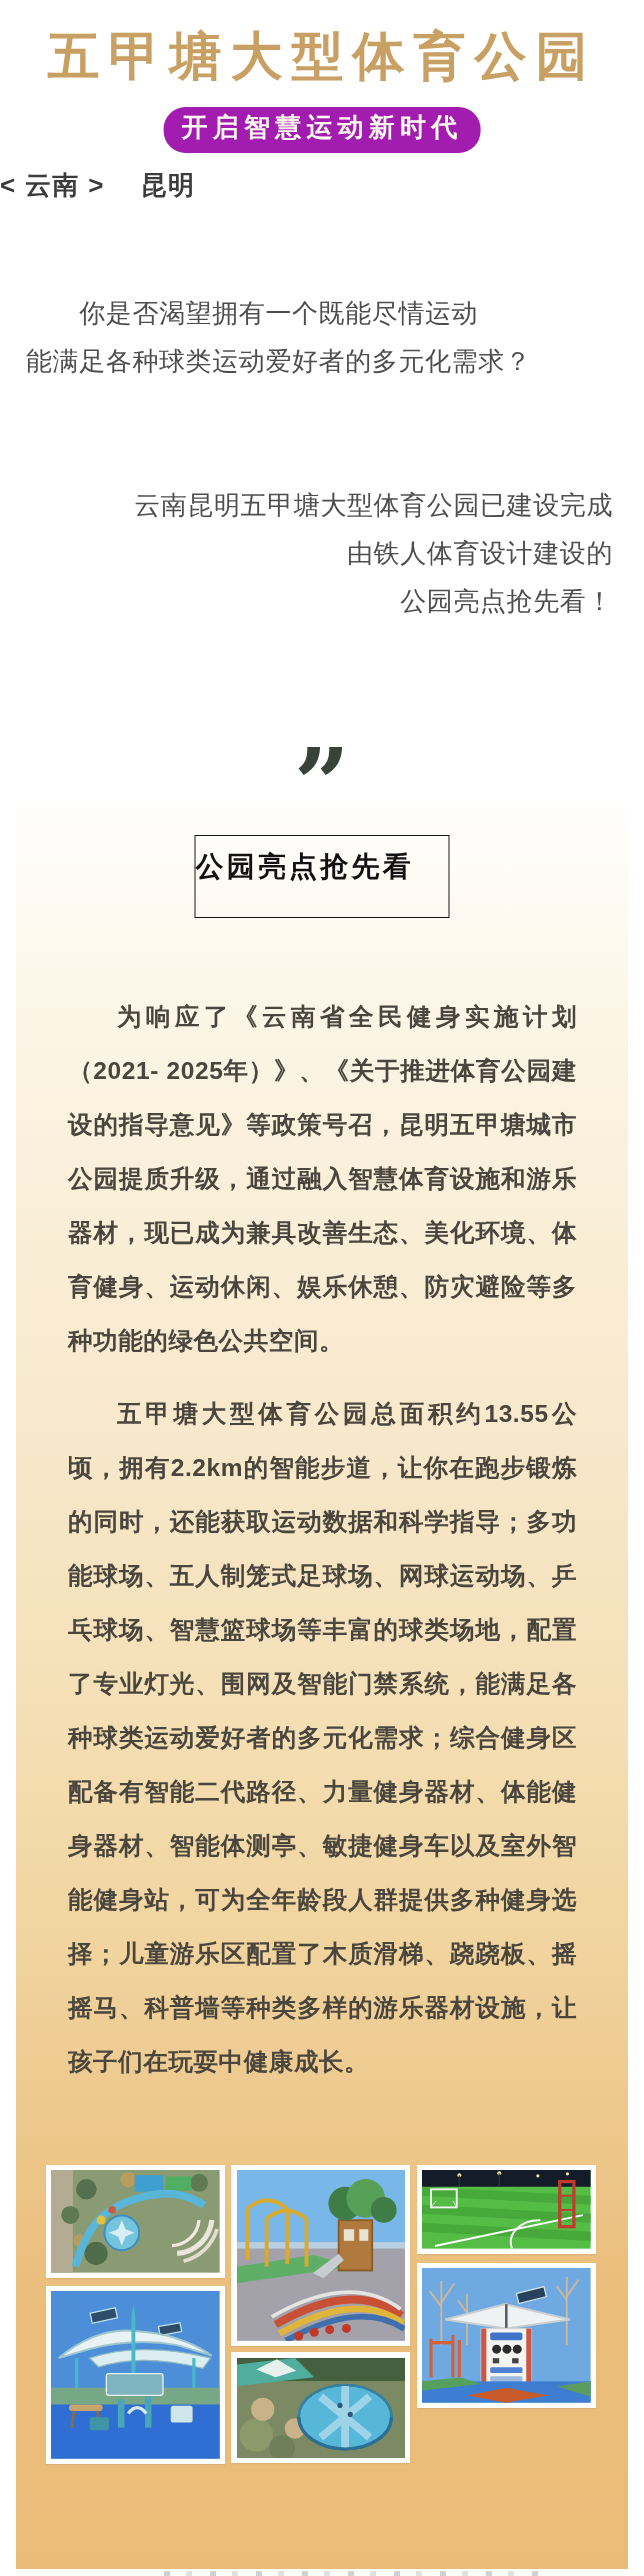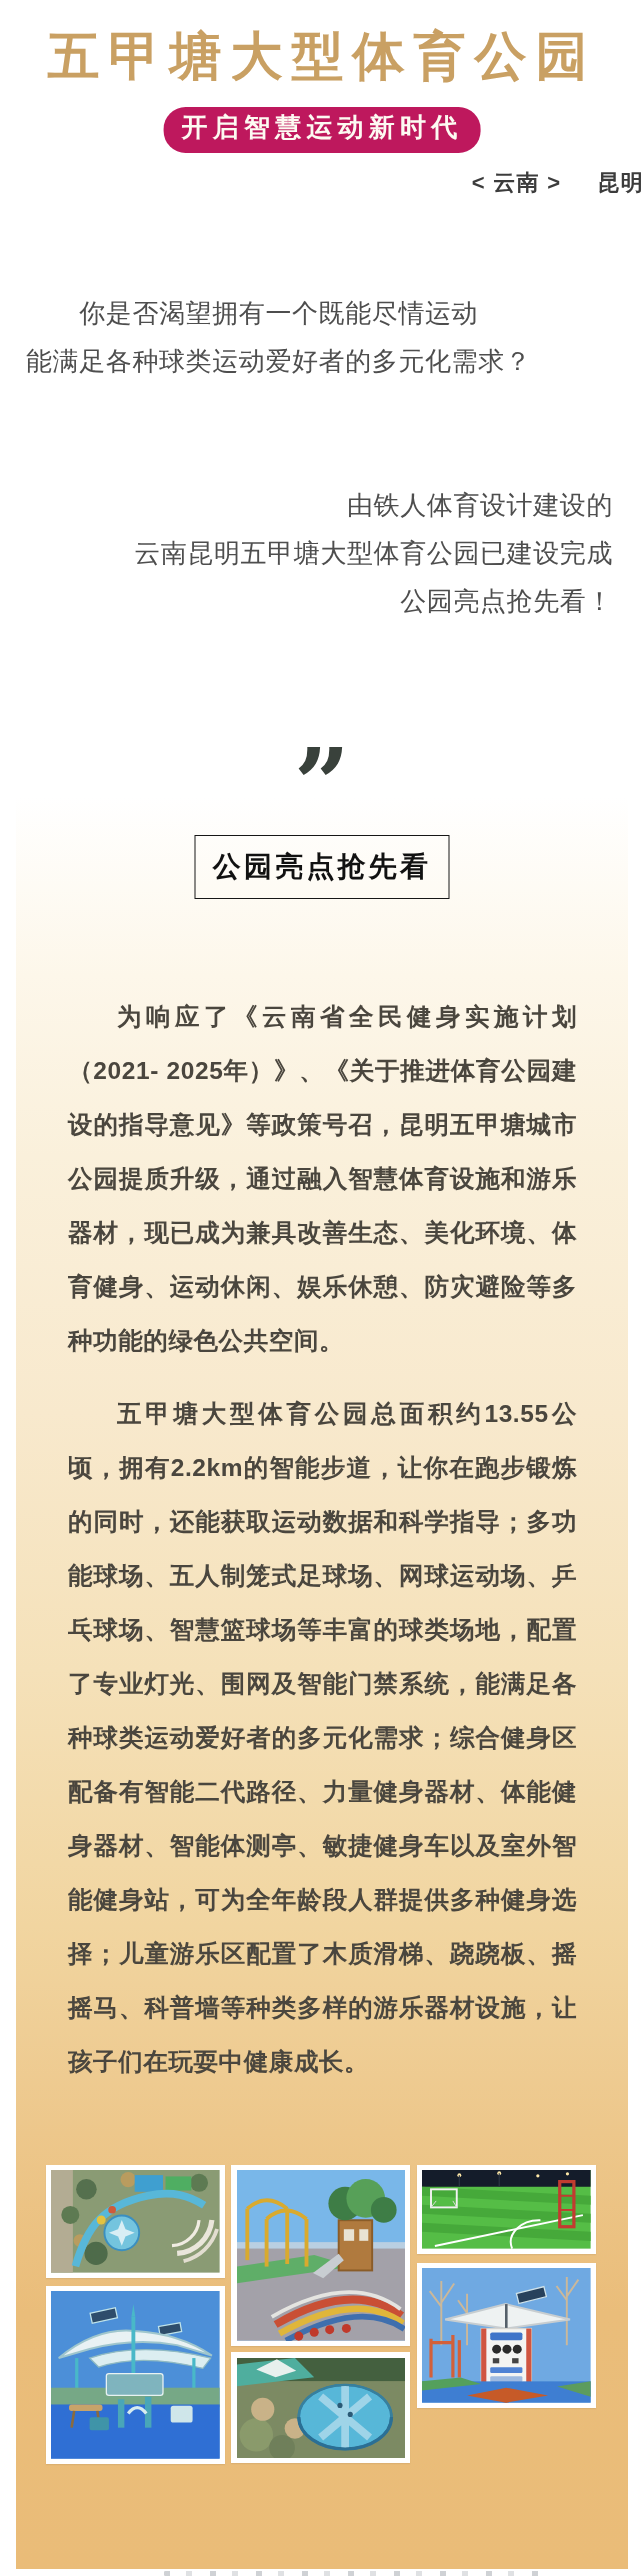--- a/index.html
+++ b/index.html
@@ -13,48 +13,48 @@
       #ffffff 0%, #ffffff 31%, #fdf7ea 38%, #faf0db 45%, #f8e9cd 55%,
       #f5e1b9 65%, #f1d5a0 75%, #edc78b 83%, #eabd7a 90%, #eabc78 100%);
   }
   .title{
     position:absolute;top:24.5px;left:0;width:644px;text-align:center;
     font-size:52px;font-weight:700;letter-spacing:9px;color:#c9a063;line-height:1.2;
     white-space:nowrap;
   }
   .ribbon{
     position:absolute;top:107px;left:50%;transform:translateX(-50%);
-    background:#be185d;color:#fdfaf2;border-radius:22px;
+    background:#a21caf;color:#fdfaf2;border-radius:22px;
     font-size:26px;font-weight:600;letter-spacing:5.2px;
     height:46px;line-height:41px;padding:0 18px;white-space:nowrap;
   }
   .location{
-    position:absolute;top:168px;left:0;width:644px;text-align:right;
-    font-size:22px;font-weight:700;color:#3c3c3c;letter-spacing:1.3px;
+    position:absolute;top:168px;left:0;width:644px;text-align:left;
+    font-size:26px;font-weight:700;color:#3c3c3c;letter-spacing:1.3px;
   }
   .location .city{margin-left:36px;}
   .intro{
     position:absolute;top:289px;left:26px;
     font-size:26px;color:#4e4e4e;line-height:48px;text-align:center;
     letter-spacing:0.6px;
   }
   .announcement{
     position:absolute;top:481px;right:31px;width:580px;
     font-size:26px;color:#4e4e4e;line-height:48px;text-align:right;
     letter-spacing:0.6px;
   }
   .quote-mark{
     position:absolute;top:736px;left:0;width:644px;text-align:center;
     font-family:"DejaVu Serif","Liberation Serif",serif;
     font-size:97px;font-weight:700;color:#39413b;line-height:1;
   }
   .badge-box{
     position:absolute;top:835px;left:50%;transform:translateX(-50%);
-    width:255px;height:64px;box-sizing:border-box;border:1.9px solid #161616;
-    background:transparent;text-align:center;line-height:61px;
+    width:255px;height:83px;box-sizing:border-box;border:1.9px solid #161616;
+    background:transparent;text-align:left;line-height:61px;
     font-size:28px;font-weight:700;color:#111111;letter-spacing:3.2px;white-space:nowrap;
   }
   .article{
     position:absolute;top:990px;left:68px;width:509px;
     font-size:24.5px;line-height:54px;color:#4a463e;
     text-align:justify;letter-spacing:0.6px;
   }
   .article p{margin:0;text-indent:2em;font-weight:bold;}
   .article p + p{margin-top:19.3px;}
   .gallery{
@@ -94,22 +94,22 @@
   <div class="location">
     <span>&lt; 云南 &gt;</span><span class="city">昆明</span>
   </div>
 
   <div class="intro">
     <div>你是否渴望拥有一个既能尽情运动</div>
     <div>能满足各种球类运动爱好者的多元化需求？</div>
   </div>
 
   <div class="announcement">
+    <div>云南昆明五甲塘大型体育公园已建设完成</div>
     <div>由铁人体育设计建设的</div>
-    <div>云南昆明五甲塘大型体育公园已建设完成</div>
     <div>公园亮点抢先看！</div>
   </div>
 
   <div class="quote-mark">”</div>
 
   <div class="badge-box">公园亮点抢先看</div>
 
   <div class="article">
     <p>为响应了《云南省全民健身实施计划（2021- 2025年）》、《关于推进体育公园建设的指导意见》等政策号召，昆明五甲塘城市公园提质升级，通过融入智慧体育设施和游乐器材，现已成为兼具改善生态、美化环境、体育健身、运动休闲、娱乐休憩、防灾避险等多种功能的绿色公共空间。</p>
     <p>五甲塘大型体育公园总面积约13.55公顷，拥有2.2km的智能步道，让你在跑步锻炼的同时，还能获取运动数据和科学指导；多功能球场、五人制笼式足球场、网球运动场、乒乓球场、智慧篮球场等丰富的球类场地，配置了专业灯光、围网及智能门禁系统，能满足各种球类运动爱好者的多元化需求；综合健身区配备有智能二代路径、力量健身器材、体能健身器材、智能体测亭、敏捷健身车以及室外智能健身站，可为全年龄段人群提供多种健身选择；儿童游乐区配置了木质滑梯、跷跷板、摇摇马、科普墙等种类多样的游乐器材设施，让孩子们在玩耍中健康成长。</p>

